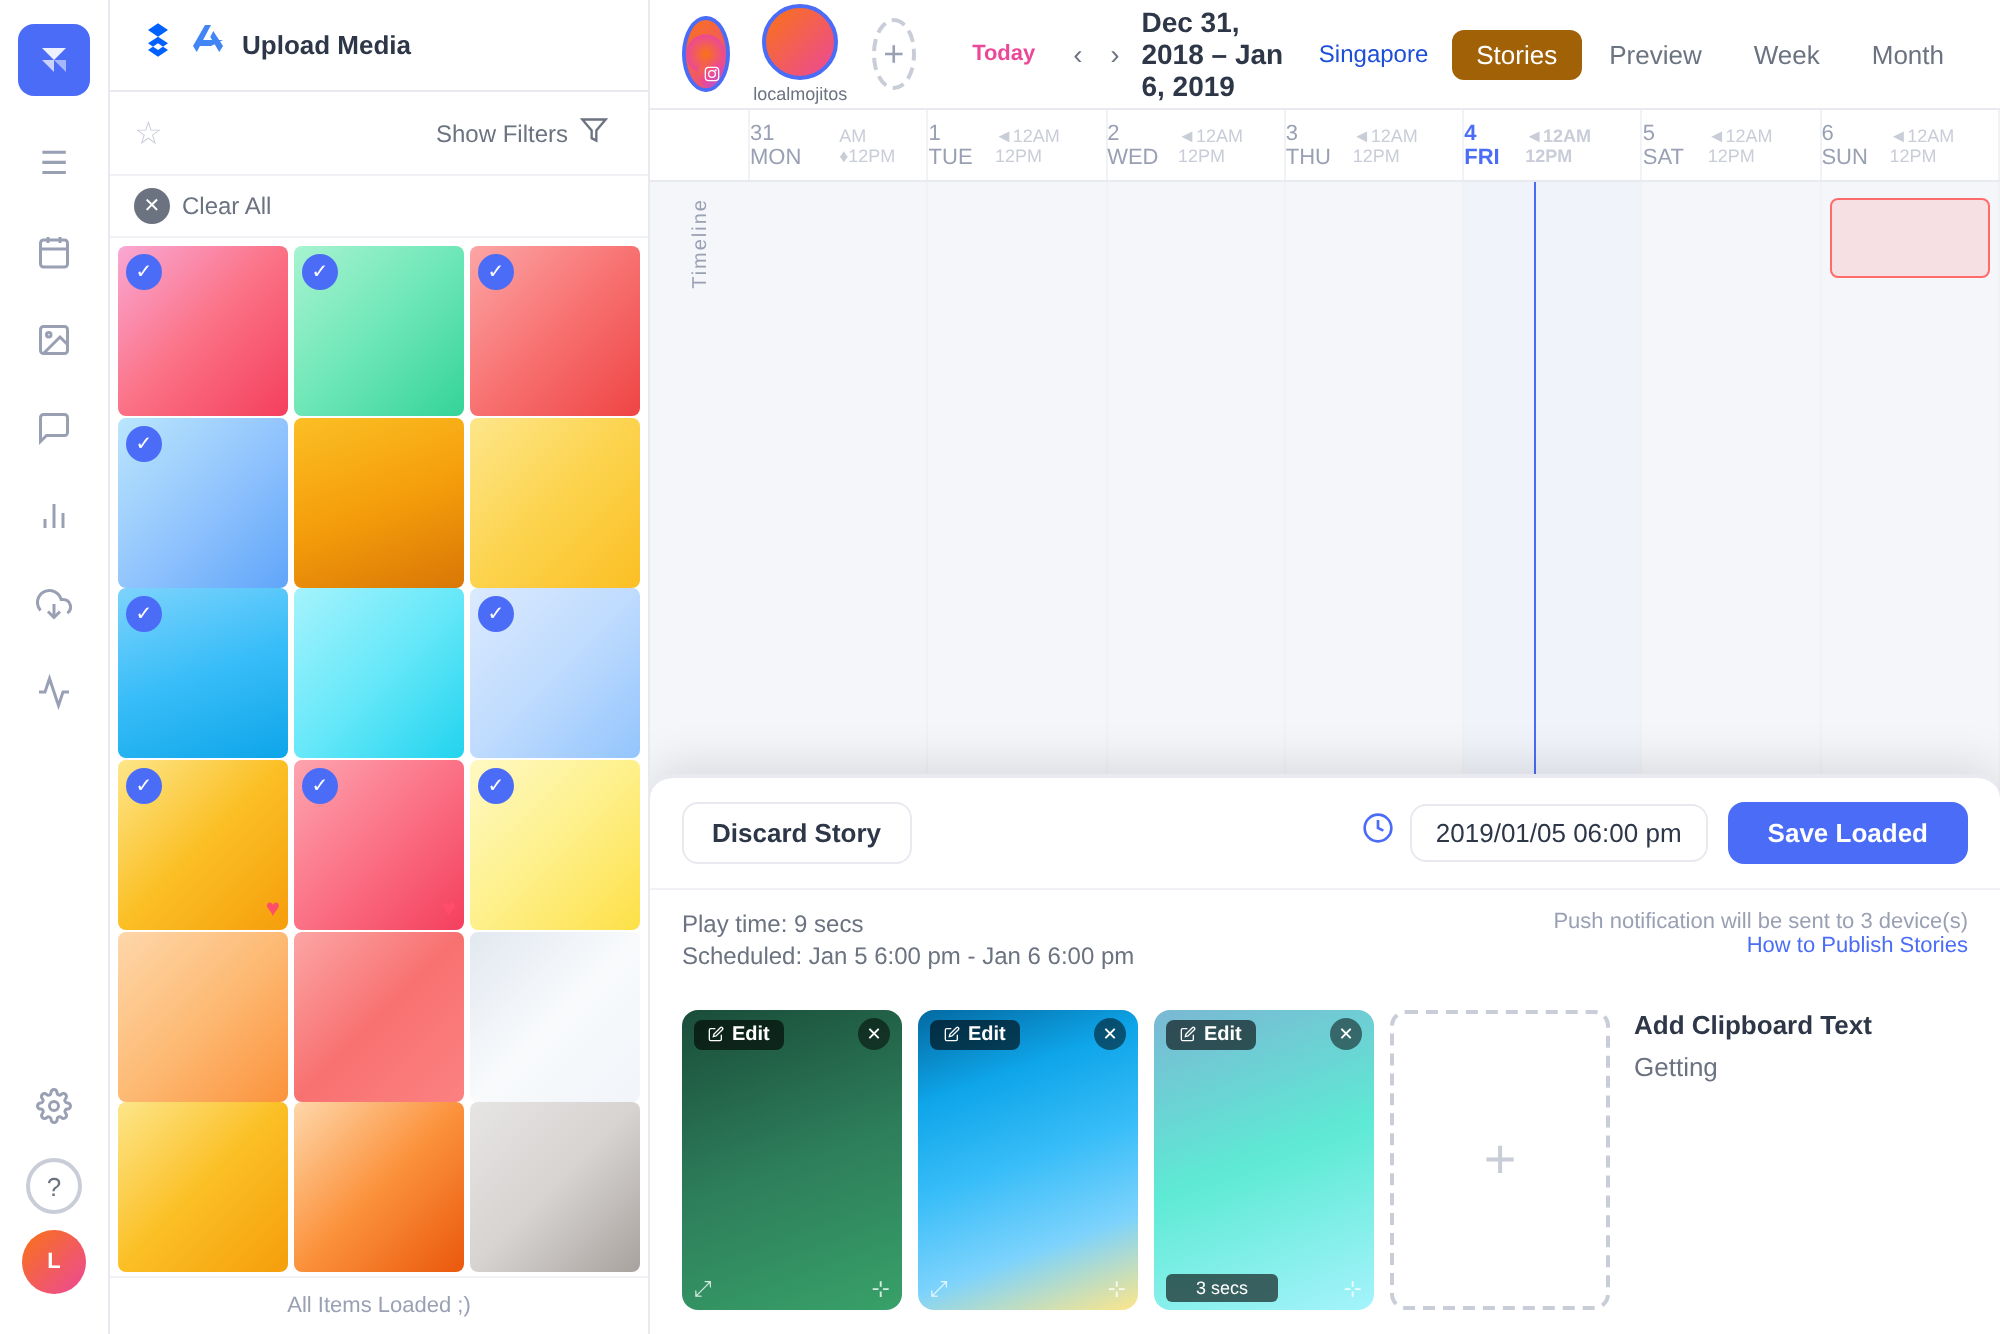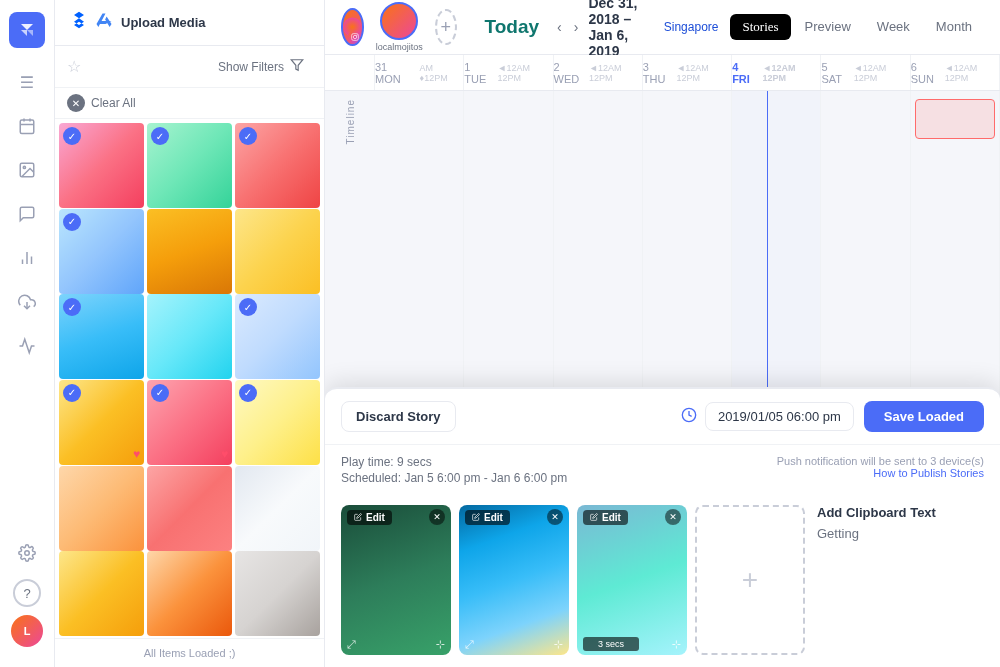--- a/index.html
+++ b/index.html
@@ -187,44 +187,43 @@
     .add-circle {
       width: 36px; height: 36px;
       border-radius: 50%;
       border: 2px dashed #c9cdd8;
       display: flex; align-items: center; justify-content: center;
       color: #9aa0b4; font-size: 18px;
       cursor: pointer;
     }
     .cal-nav { display: flex; align-items: center; gap: 8px; margin-left: 8px; }
     .today-btn {
-      font-size: 19px; font-weight: 600; color: #0f766e;
+      font-size: 11px; font-weight: 600; color: #ec4899;
       cursor: pointer; padding: 4px 8px;
       border-radius: 6px;
     }
     .nav-arrow {
       width: 24px; height: 24px;
       display: flex; align-items: center; justify-content: center;
       cursor: pointer; color: #6b7280; font-size: 14px;
       border-radius: 50%;
     }
     .date-range { font-size: 14px; font-weight: 600; color: #2d3748; }
     .location { font-size: 12px; color: #1d4ed8; margin-left: auto; }
     .view-tabs { display: flex; gap: 2px; }
     .view-tab {
       padding: 5px 12px;
       font-size: 13px;
       cursor: pointer;
       border-radius: 6px;
       color: #6b7280;
     }
     .view-tab.active {
-      background: #000000;
+      background: #a16207;
       color: white;
-      font-family: Liberation Serif, serif;
     }
     .cal-days-header {
       display: grid;
       grid-template-columns: 50px repeat(7, 1fr);
       background: #fff;
       border-bottom: 1px solid #e8eaf0;
       height: 36px;
     }
     .cal-day-label {
       display: flex; align-items: center; justify-content: center;

